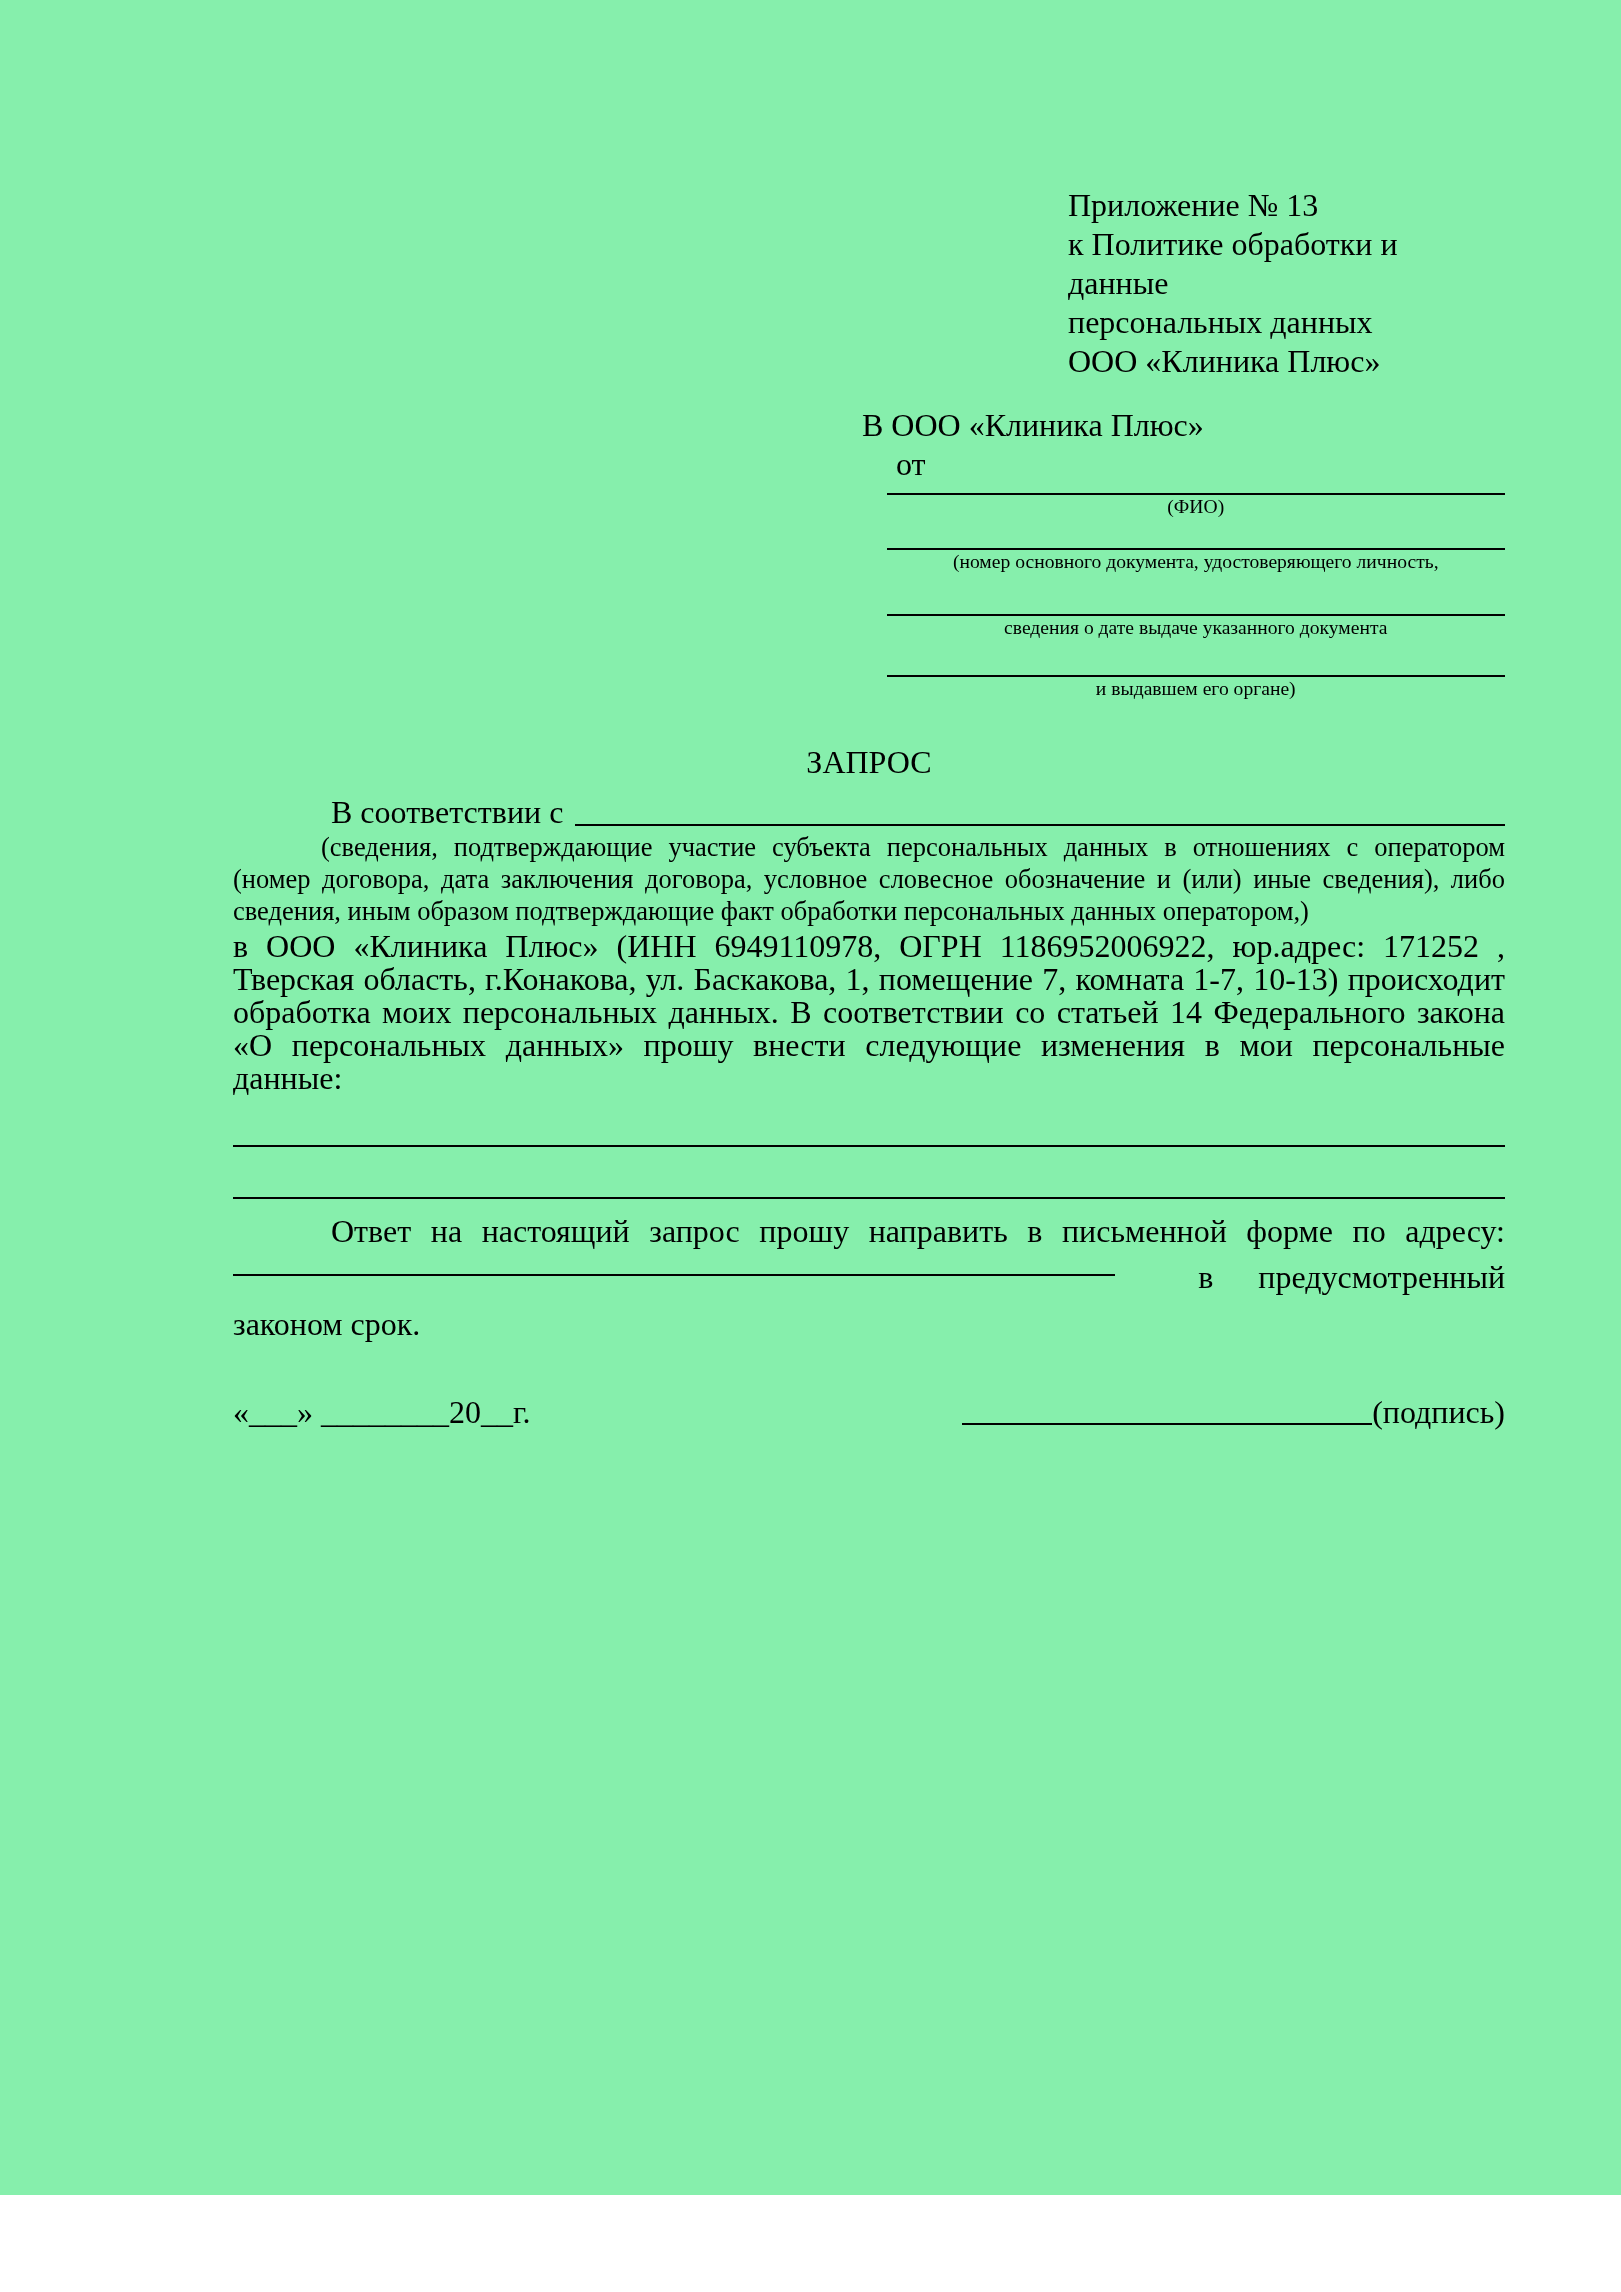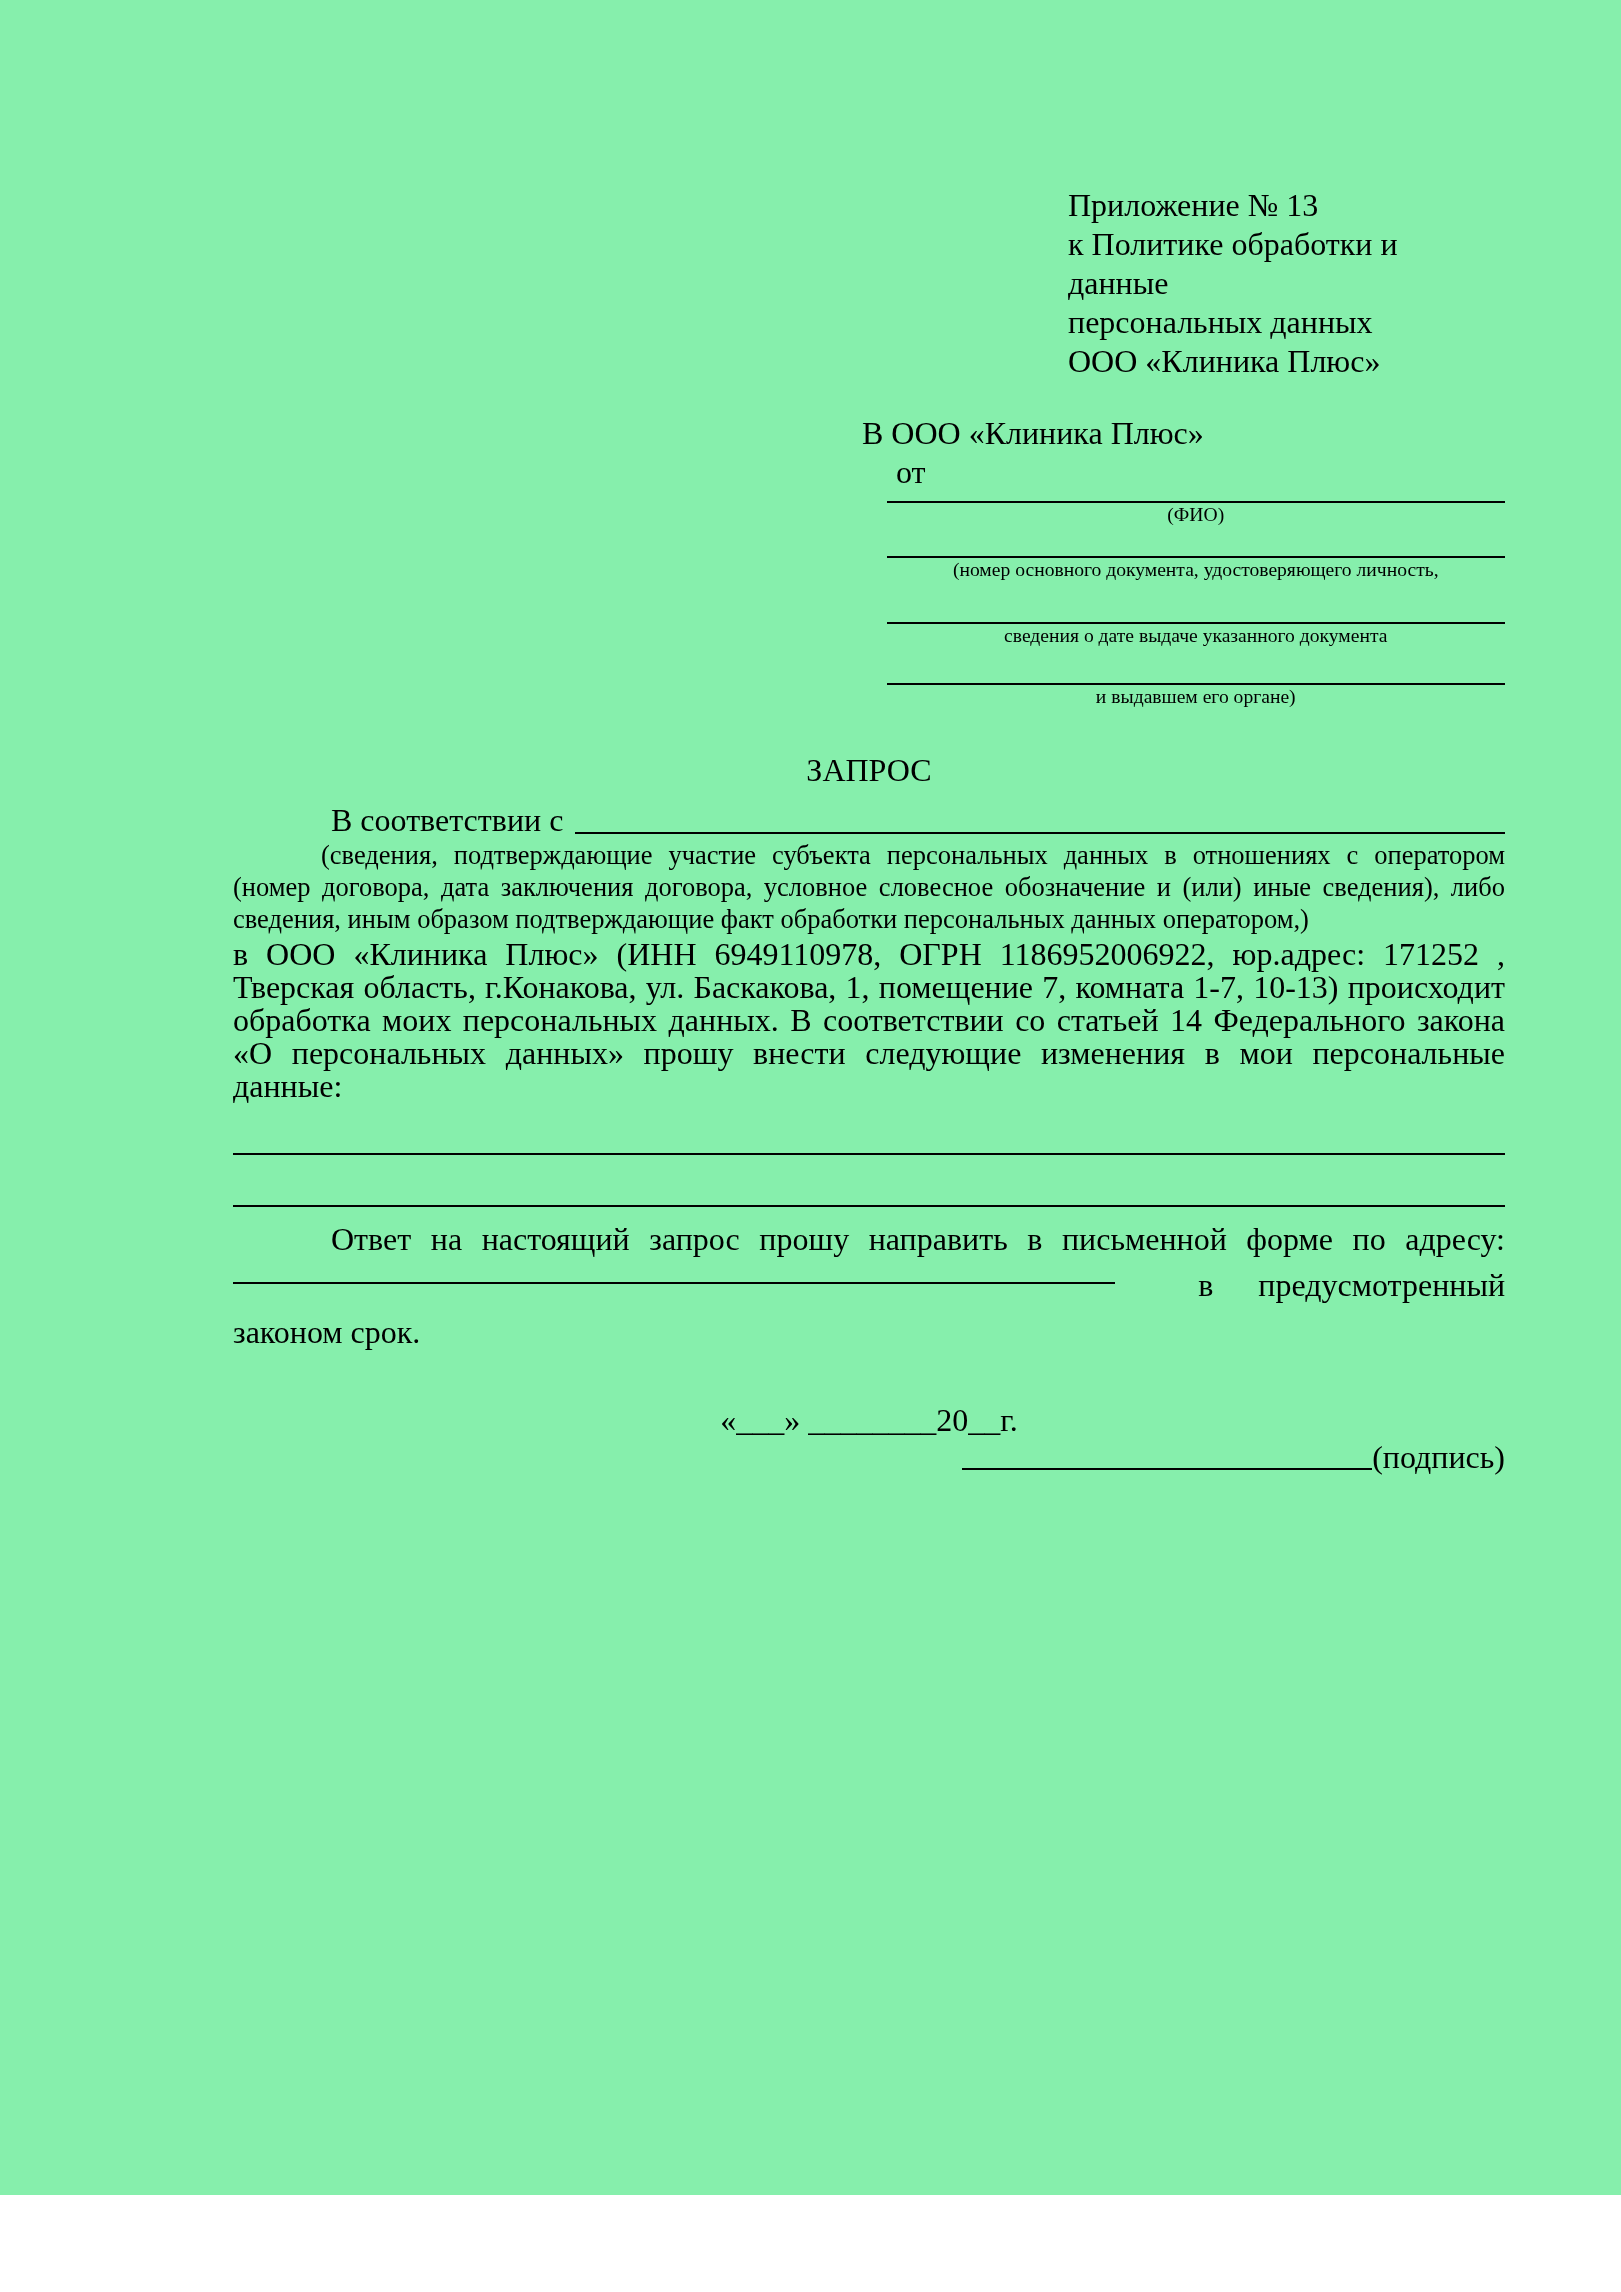--- a/index.html
+++ b/index.html
@@ -33,21 +33,21 @@
     text-align: center;
     font-weight: bold;
     font-size: 36px;
     line-height: 46px;
   }
 
   
   .addr-block {
     margin-left: 629px;
     width: 643px;
-    margin-top: 29px;
+    margin-top: 21px;
   }
   .addr-to { line-height: 46px; }
   .addr-from { margin-left: 34px; line-height: 33px; }
   .field {
     margin-left: 24.5px;
     border-bottom: 2.9px solid #000;
   }
   .f1 { height: 11.8px; }
   .f2 { height: 29px; }
   .f3 { height: 39px; }
@@ -115,23 +115,22 @@
   }
   .answer-suffix {
     margin-left: auto;
     word-spacing: 37px;
   }
   .answer-line3 { line-height: 46px; }
 
   
   .sig-row {
     display: flex;
-    align-items: center;
+    align-items: flex-end;
     margin-top: 47px;
-    flex-direction: column;
   }
   .sig-right {
     margin-left: auto;
     display: flex;
     align-items: flex-end;
   }
   .sig-line {
     width: 410px;
     border-bottom: 2.9px solid #000;
     margin-bottom: 6.9px;

